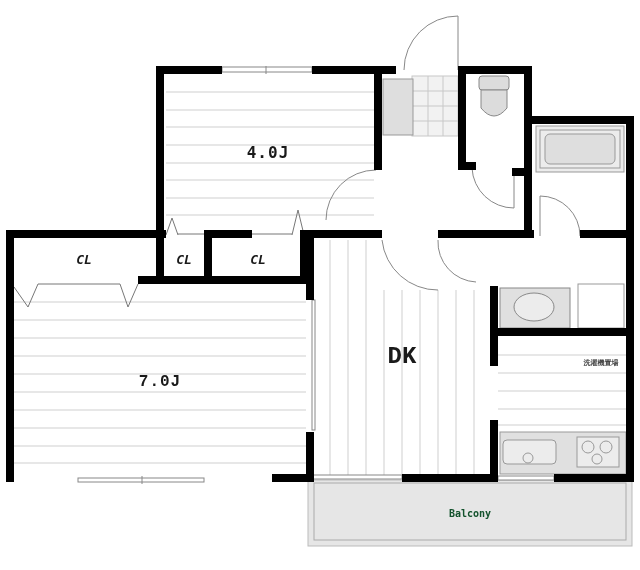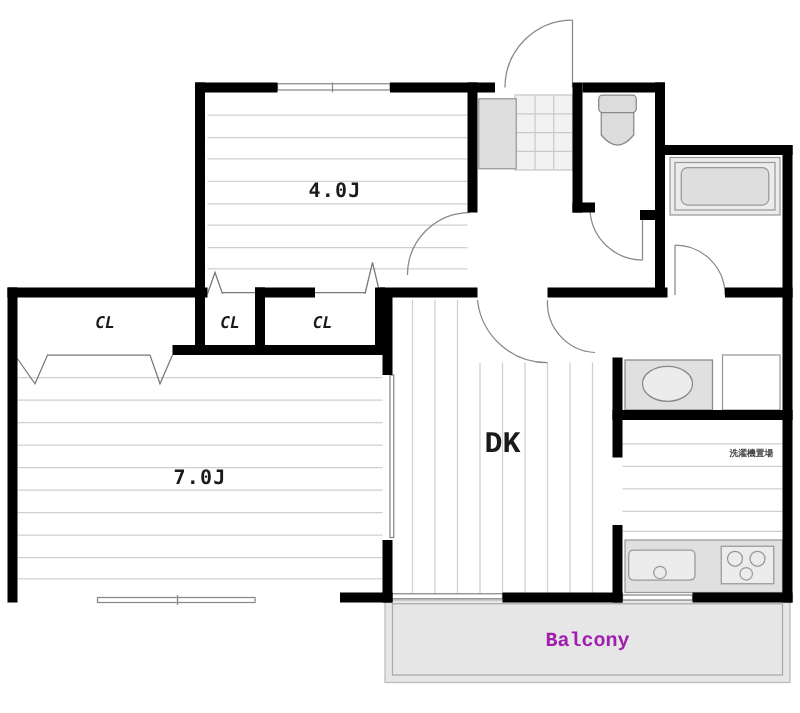--- a/index.html
+++ b/index.html
@@ -9,21 +9,21 @@
       position: absolute;
       font-family: "DejaVu Sans Mono", "Liberation Mono", monospace;
       font-weight: bold;
       color: #1a1a1a;
       white-space: nowrap;
       transform: translate(-50%, -50%);
     }
     .room-big { font-size: 16px; letter-spacing: 1px; }
     .room-dk { font-family: "DejaVu Sans", sans-serif; font-size: 24px; }
     .room-cl { font-size: 13px; font-style: italic; }
-    .room-balc { font-size: 16px; font-weight: bold; color: #a21caf; font-family: Liberation Mono, monospace; }
+    .room-balc { font-size: 10px; font-weight: bold; color: #14532d; }
     .tiny { font-size: 7px; font-weight: bold; color: #444; line-height: 8px; text-align: center; }
   </style>
 </head>
 <body>
 
 <svg width="640" height="570" viewBox="0 0 640 570">
 
   <g stroke="#cfcfcf" stroke-width="1">
     <line x1="166" y1="92" x2="374" y2="92"></line>
     <line x1="166" y1="110" x2="374" y2="110"></line>
@@ -184,21 +184,21 @@
     <rect x="490" y="286" width="8" height="80"></rect>
     <rect x="490" y="420" width="8" height="62"></rect>
     <rect x="402" y="474" width="96" height="8"></rect>
     <rect x="554" y="474" width="80" height="8"></rect>
 
     <rect x="490" y="328" width="144" height="8"></rect>
   </g>
 </svg>
 
 <div class="label room-big" style="left:268px; top:152px;">4.0J</div>
-<div class="label room-big" style="left:160px; top:382px;">7.0J</div>
+<div class="label room-big" style="left:160px; top:382px;font-family:Liberation Mono, monospace;">7.0J</div>
 <div class="label room-dk" style="left:402px; top:356px;font-family:Liberation Mono, monospace;">DK</div>
 <div class="label room-balc" style="left:470px; top:513px;">Balcony</div>
 
 <div class="label room-cl" style="left:84px; top:259px;">CL</div>
 <div class="label room-cl" style="left:184px; top:259px;">CL</div>
 <div class="label room-cl" style="left:258px; top:259px;">CL</div>
 
 <div class="label tiny" style="left:601px; top:322px; width:36px; white-space:normal;margin-top:41px;">洗濯機置場</div>
 
 </body></html>

